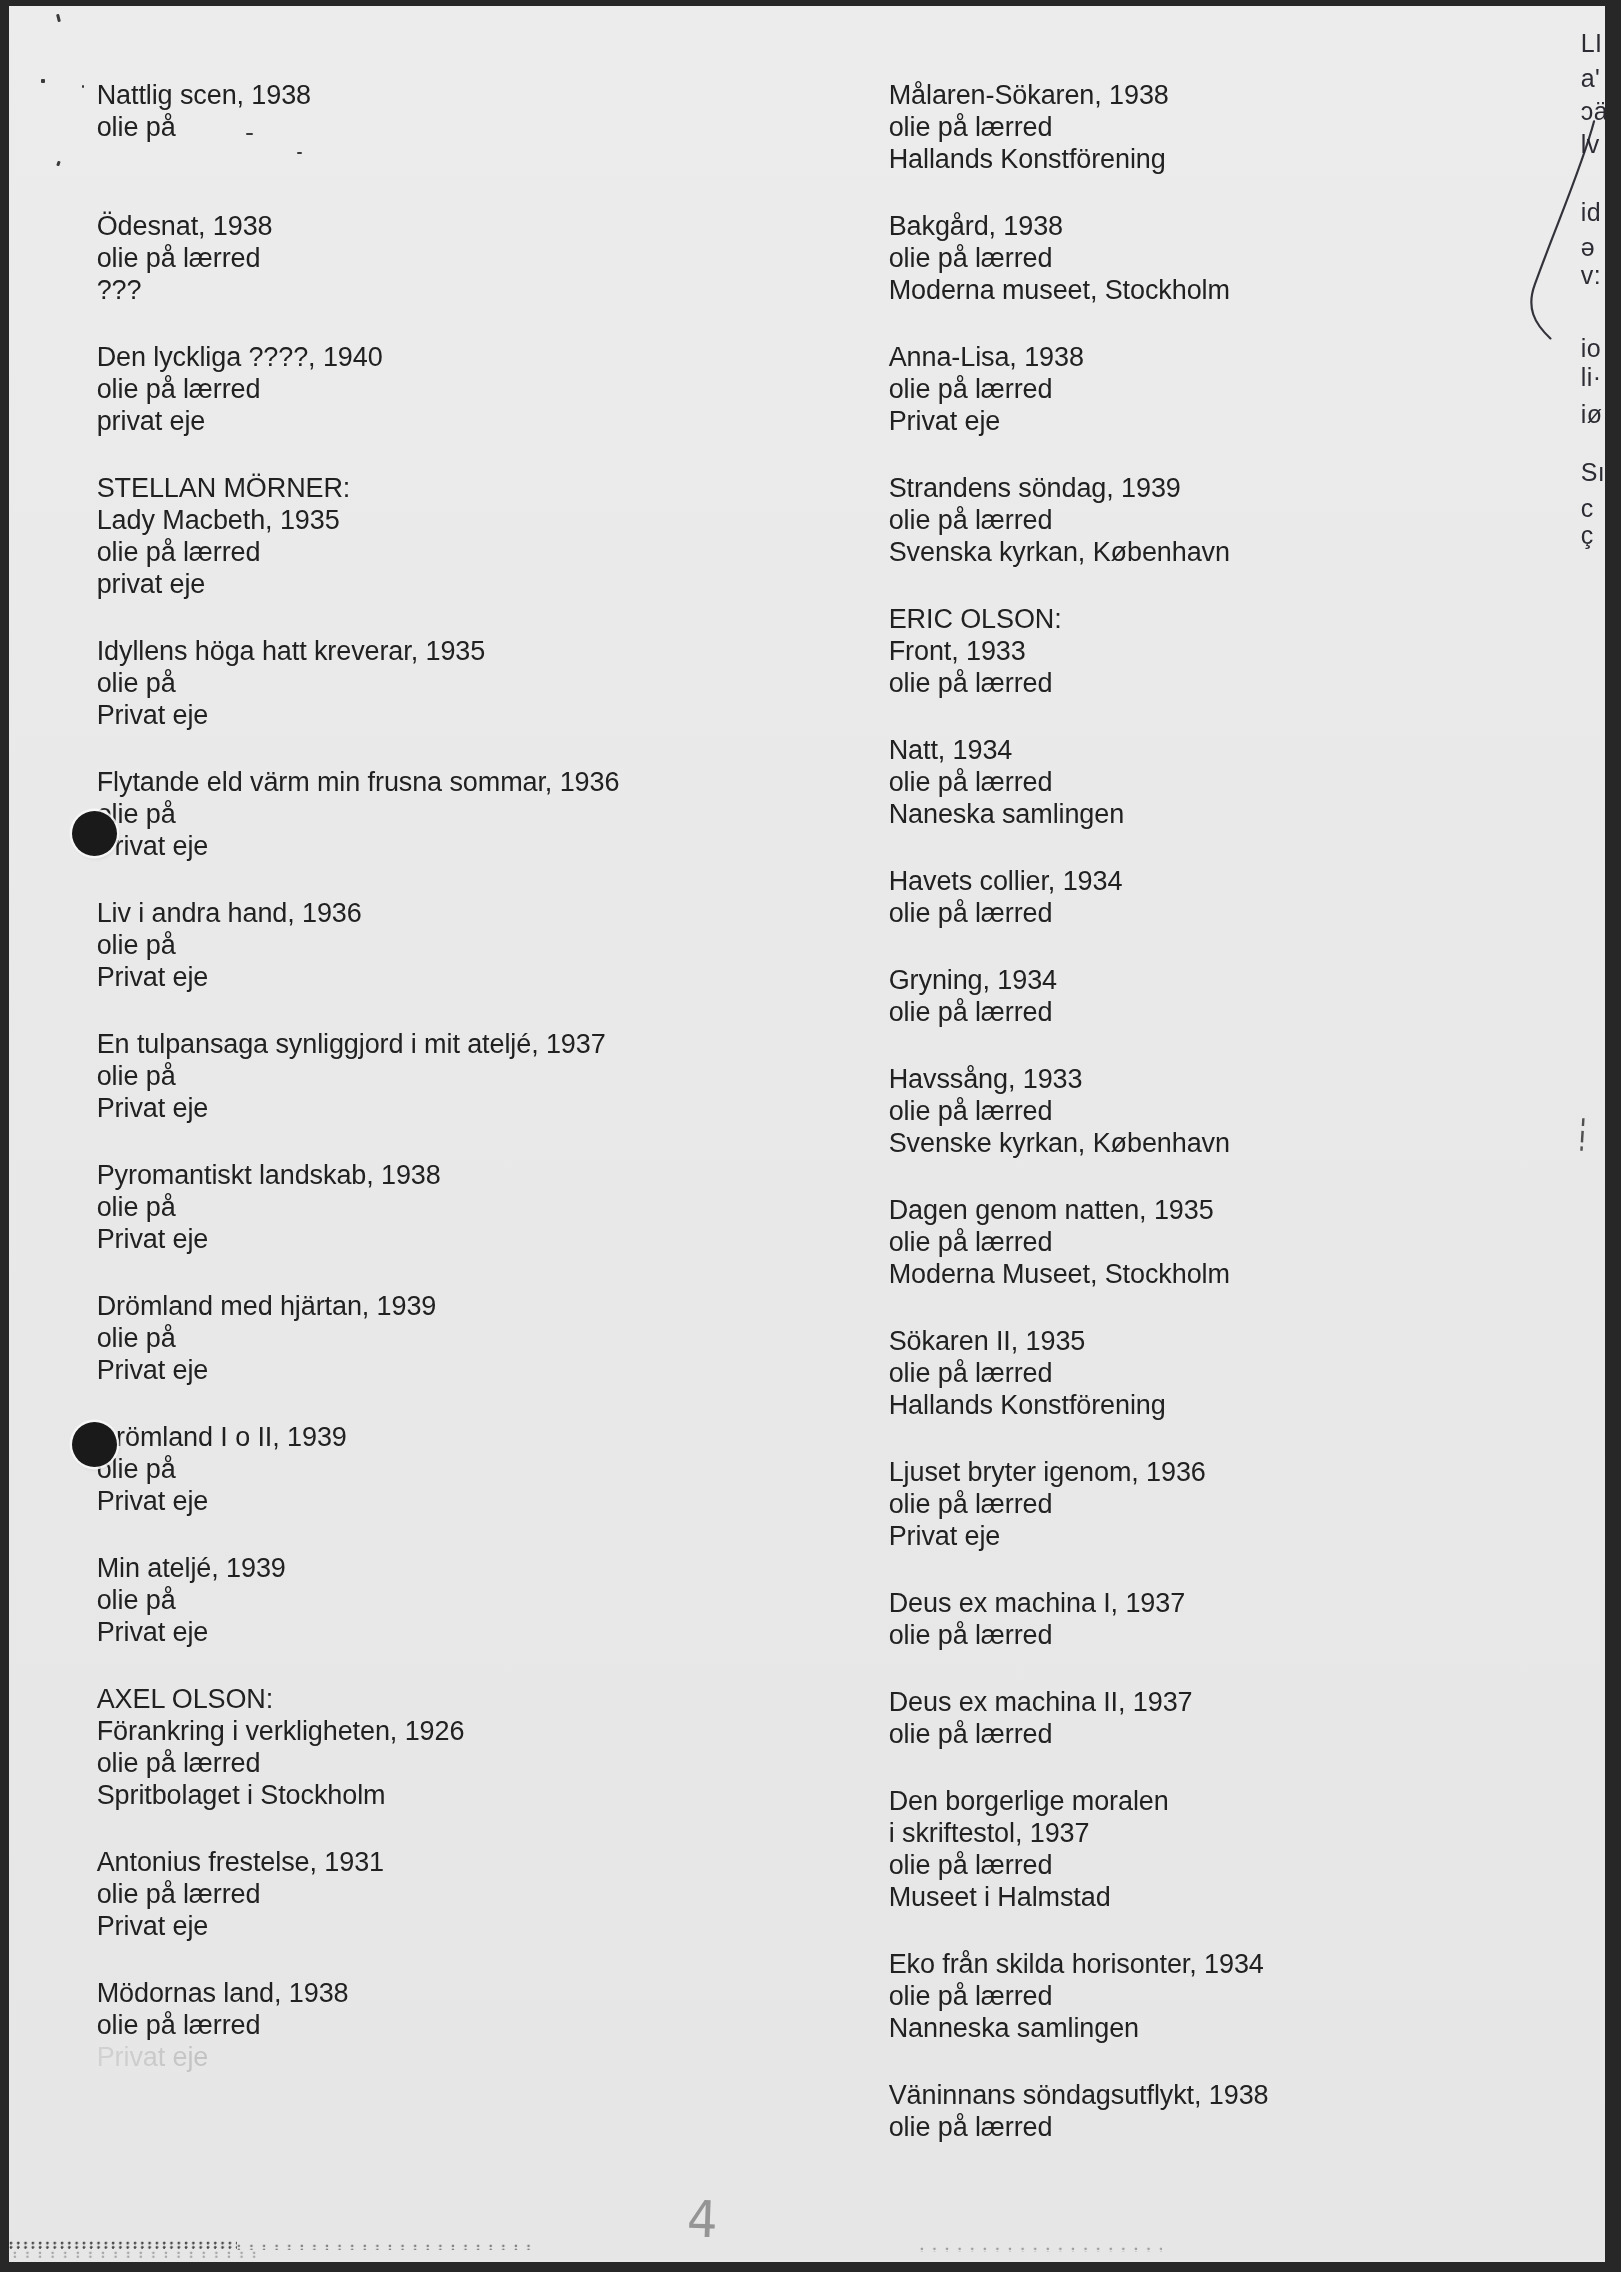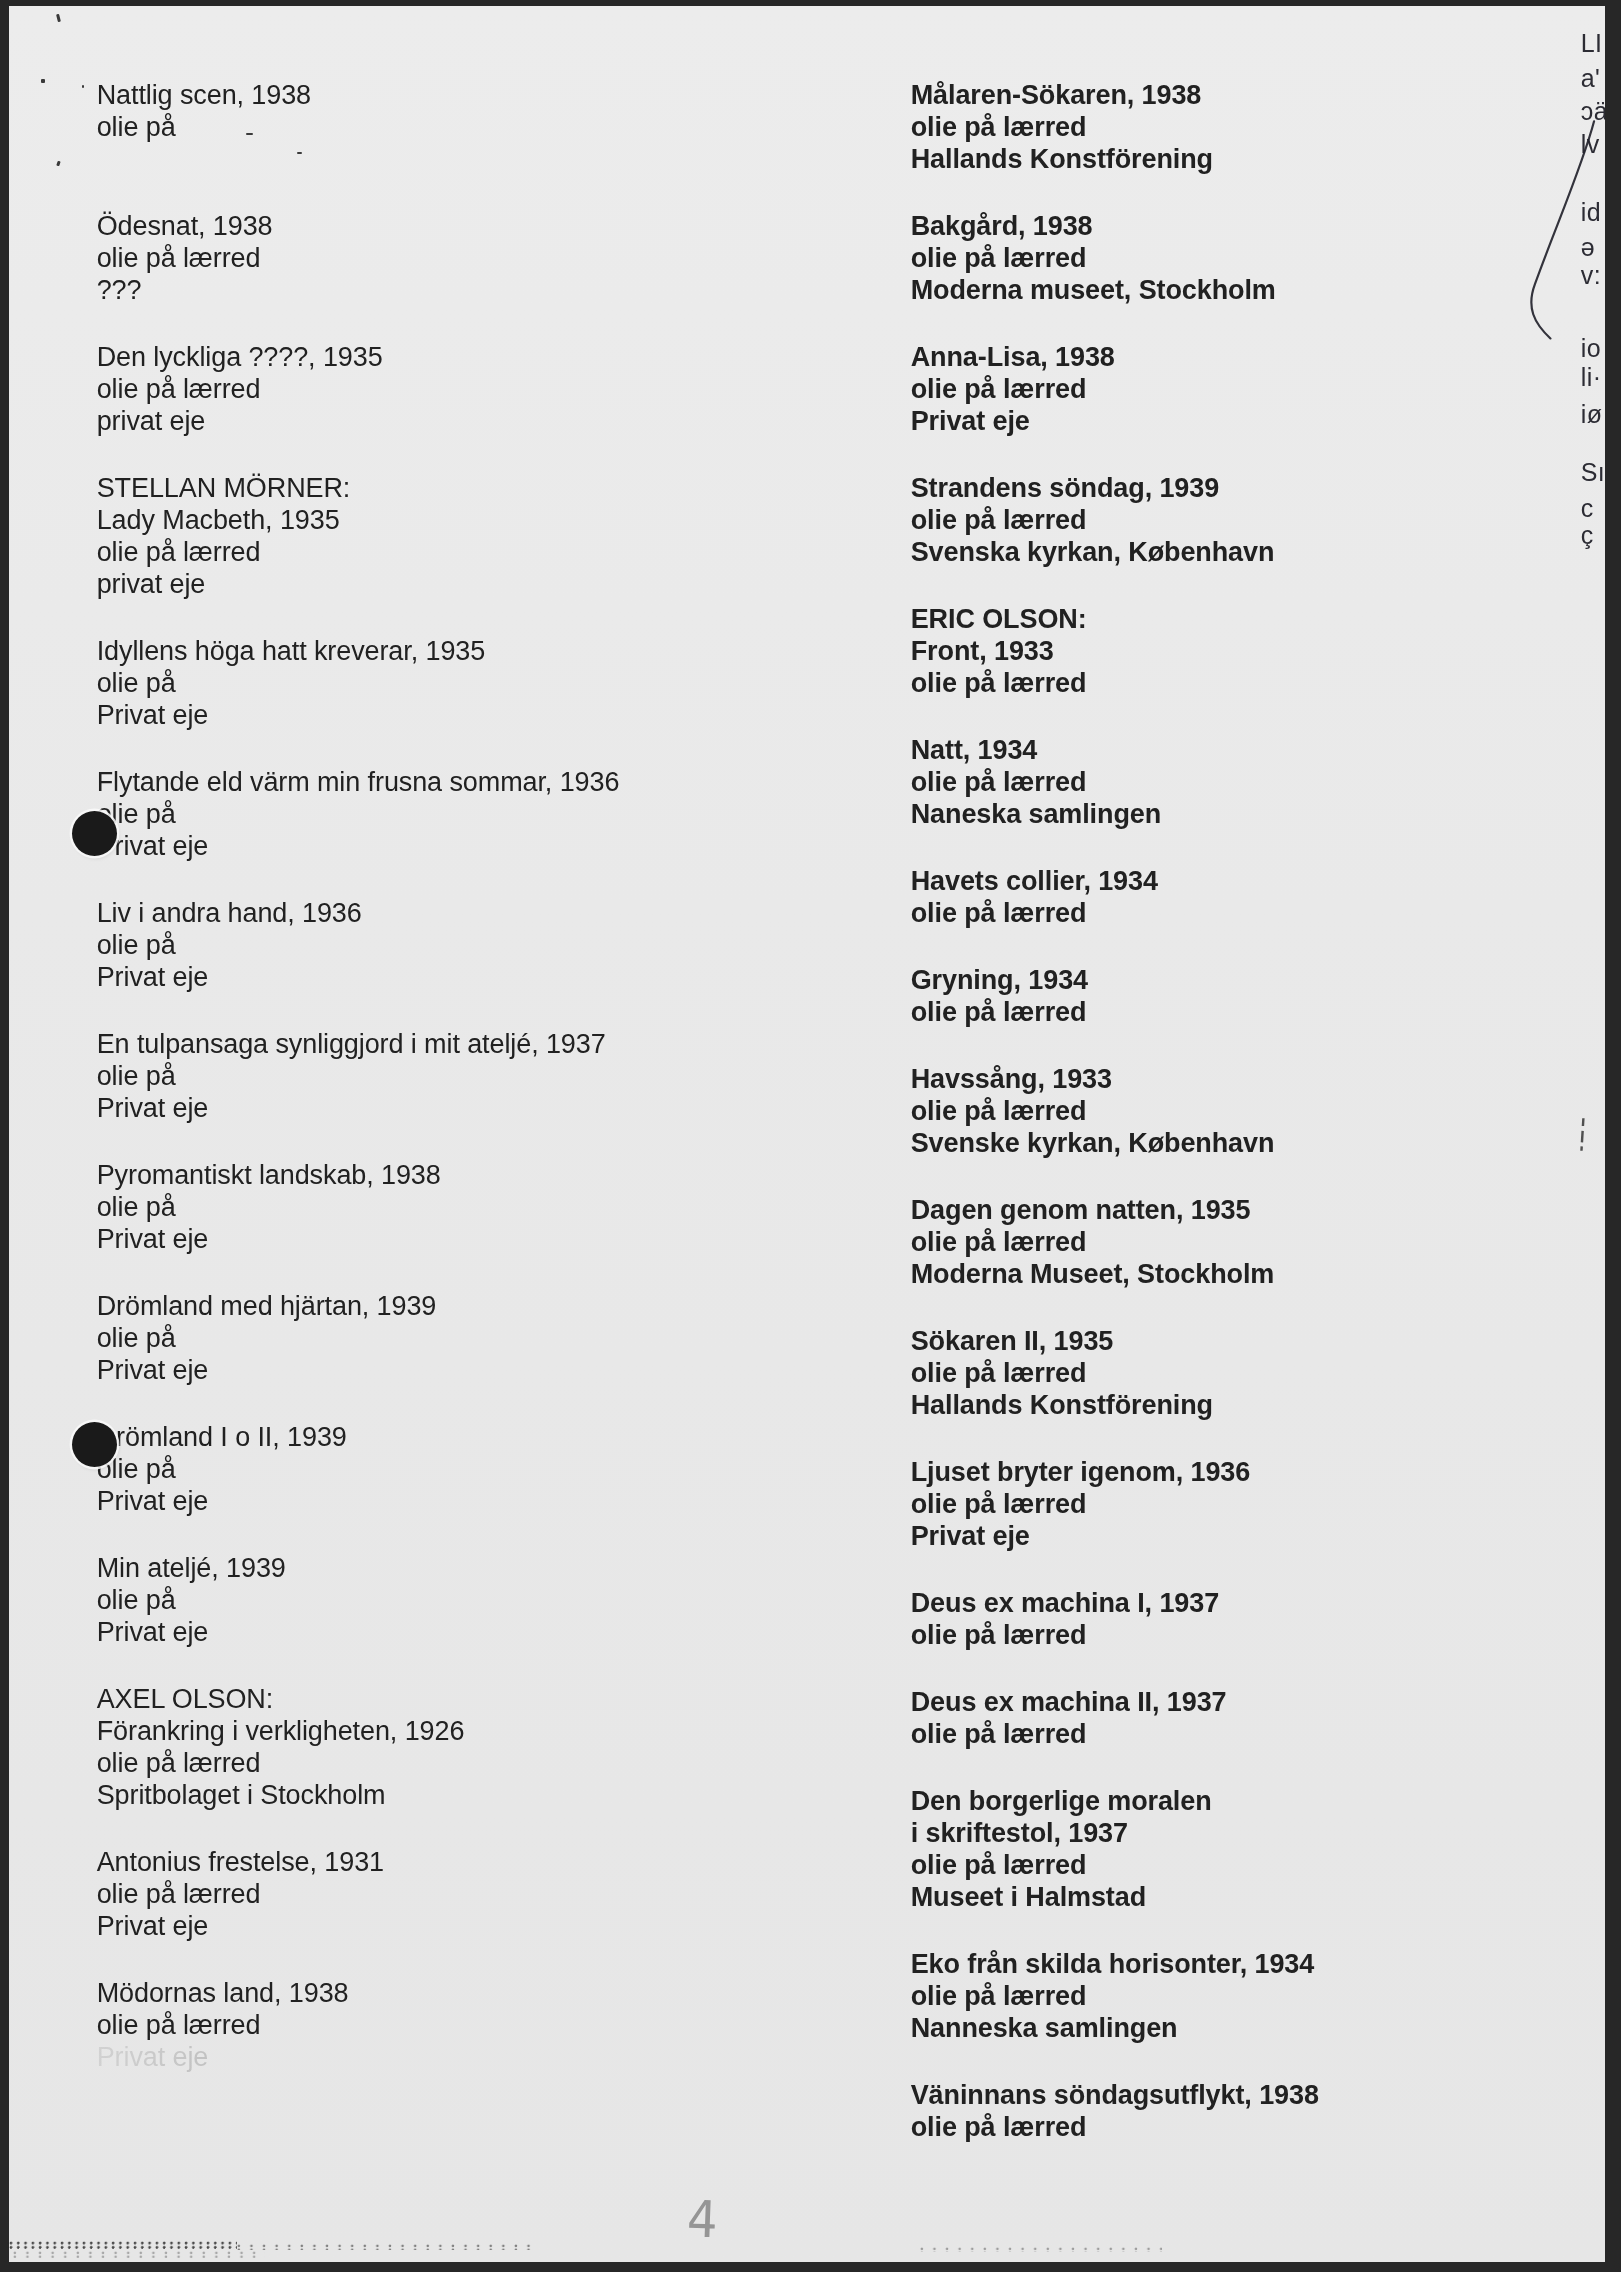--- a/index.html
+++ b/index.html
@@ -13,21 +13,21 @@
     background:var(--paper,#e9e9e9);
     background-image:linear-gradient(180deg,#ececec 0%,#e9e9e9 40%,#e6e6e6 100%);
   }
   .column{
     position:absolute;top:73px;
     color:var(--ink,#212121);
     font-size:27px;line-height:32px;letter-spacing:-0.1px;
     white-space:nowrap;
   }
   .column.left{left:88px;}
-  .column.right{left:902px;font-weight:bold;}
+  .column.right{left:880px;}
   .entry{margin-bottom:35px;}
   .line{min-height:32px;}
   .line.faded{
     color:rgba(33,33,33,0.38);
     background:linear-gradient(90deg,rgba(33,33,33,0.10),rgba(33,33,33,0.20) 25%,rgba(33,33,33,0.42) 55%,rgba(33,33,33,0.58) 80%);
     -webkit-background-clip:text;background-clip:text;
   }
   @supports ((-webkit-background-clip: text)) {
     .line.faded{color:transparent;}
   }
@@ -66,21 +66,21 @@
           <div class="line">Nattlig scen, 1938</div>
           <div class="line">olie på</div>
           <div class="line">&nbsp;</div>
         </div>
         <div class="entry">
           <div class="line">Ödesnat, 1938</div>
           <div class="line">olie på lærred</div>
           <div class="line">???</div>
         </div>
         <div class="entry">
-          <div class="line">Den lyckliga ????, 1935</div>
+          <div class="line">Den lyckliga ????, 1940</div>
           <div class="line">olie på lærred</div>
           <div class="line">privat eje</div>
         </div>
         <div class="entry">
           <div class="line artist">STELLAN MÖRNER:</div>
           <div class="line">Lady Macbeth, 1935</div>
           <div class="line">olie på lærred</div>
           <div class="line">privat eje</div>
         </div>
         <div class="entry">

